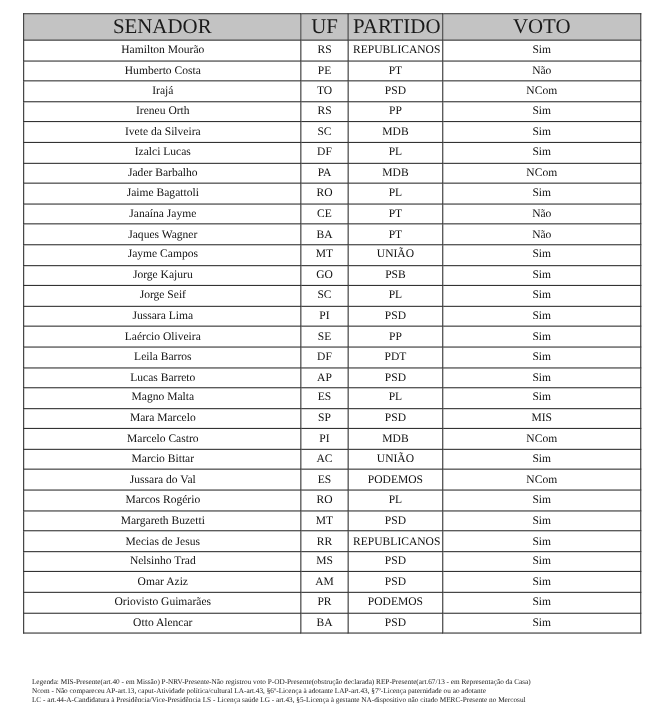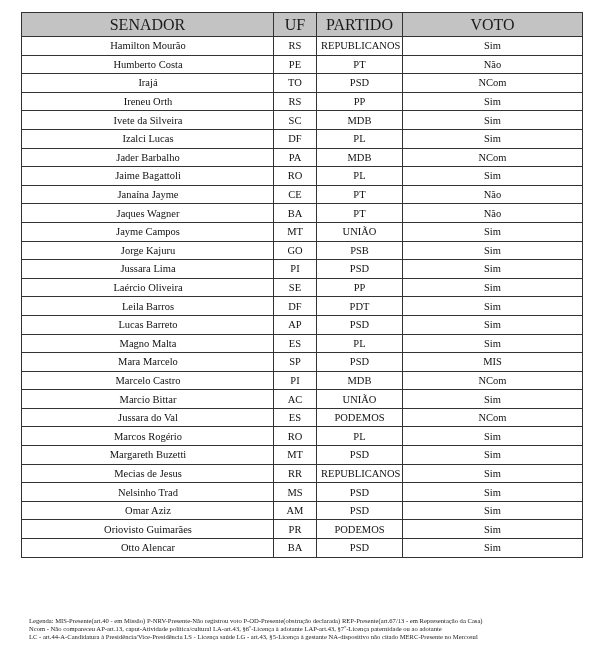--- a/index.html
+++ b/index.html
@@ -26,21 +26,21 @@
     }
     table.votes th, table.votes td {
       border: 1px solid #333333;
       padding: 0 4px;
       white-space: nowrap;
       overflow: hidden;
     }
     table.votes th {
       background: #c3c3c3;
       font-weight: normal;
-      font-size: 16px;
+      font-size: 19px;
       height: 23px;
       text-align: center;
       color: #1a1a1a;
     }
     table.votes td {
       height: 17.6px;
       line-height: 17px;
     }
     table.votes td.name { text-align: center; padding-left: 5px; }
     table.votes td.c { text-align: center; }
@@ -145,20 +145,26 @@
         <td class="c">UNIÃO</td>
         <td class="c">Sim</td>
       </tr>
       <tr>
         <td class="name">Jorge Kajuru</td>
         <td class="c">GO</td>
         <td class="c">PSB</td>
         <td class="c">Sim</td>
       </tr>
       <tr>
+        <td class="name">Jorge Seif</td>
+        <td class="c">SC</td>
+        <td class="c">PL</td>
+        <td class="c">Sim</td>
+      </tr>
+      <tr>
         <td class="name">Jussara Lima</td>
         <td class="c">PI</td>
         <td class="c">PSD</td>
         <td class="c">Sim</td>
       </tr>
       <tr>
         <td class="name">Laércio Oliveira</td>
         <td class="c">SE</td>
         <td class="c">PP</td>
         <td class="c">Sim</td>

